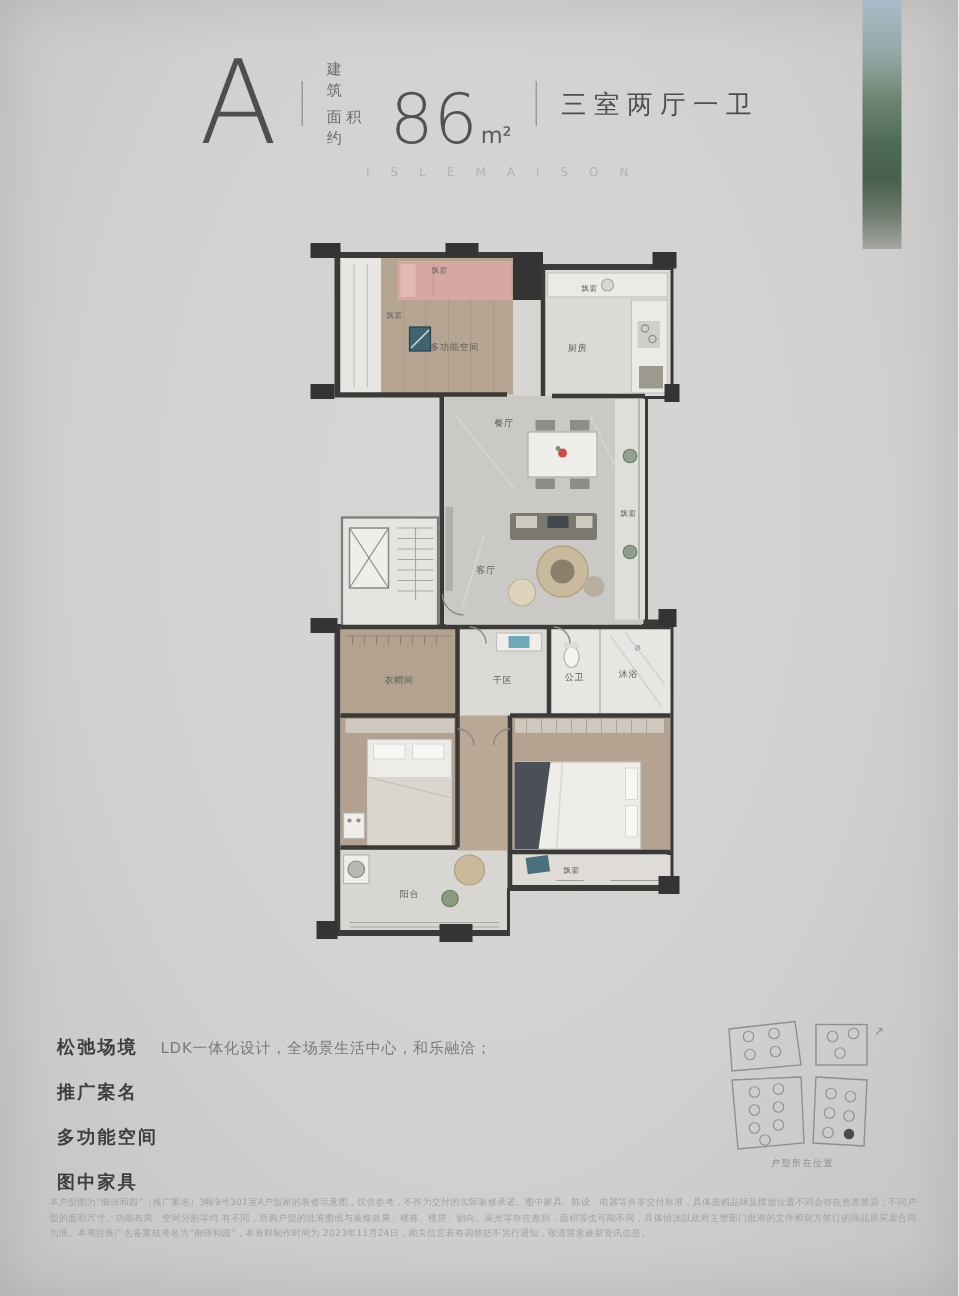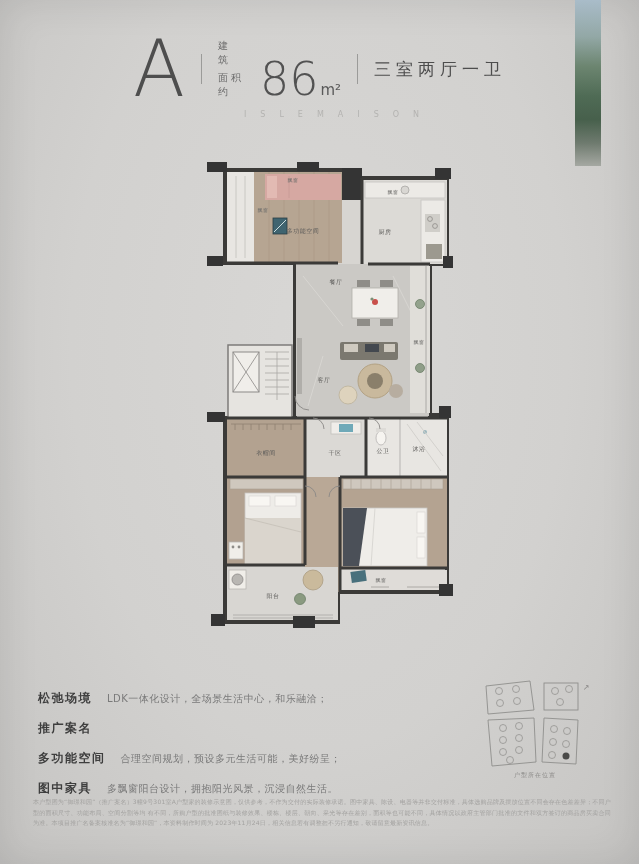--- a/index.html
+++ b/index.html
@@ -297,25 +297,23 @@
   <div class="features">
     <div class="feat-row">
       <span class="feat-title">松弛场境</span>
       <span class="feat-desc">LDK一体化设计，全场景生活中心，和乐融洽；</span>
     </div>
     <div class="feat-row">
       <span class="feat-title">推广案名</span>
     </div>
     <div class="feat-row">
       <span class="feat-title">多功能空间</span>
-      <span class="feat-desc">合理空间规划，预设多元生活可能，美好纷呈；</span>
     </div>
     <div class="feat-row">
       <span class="feat-title">图中家具</span>
-      <span class="feat-desc">多飘窗阳台设计，拥抱阳光风景，沉浸自然生活。</span>
     </div>
   </div>
 
   <svg class="sitemap" width="120" height="110" viewBox="0 0 120 110">
     <g fill="none" stroke="#8f8e8c" stroke-width="0.9">
       <polygon points="8,10 52,5 56,34 10,38"></polygon>
       <rect x="66" y="7" width="34" height="27"></rect>
       <polygon points="10,44 56,42 58,86 14,90"></polygon>
       <polygon points="66,42 100,44 98,88 64,86"></polygon>
     </g>

